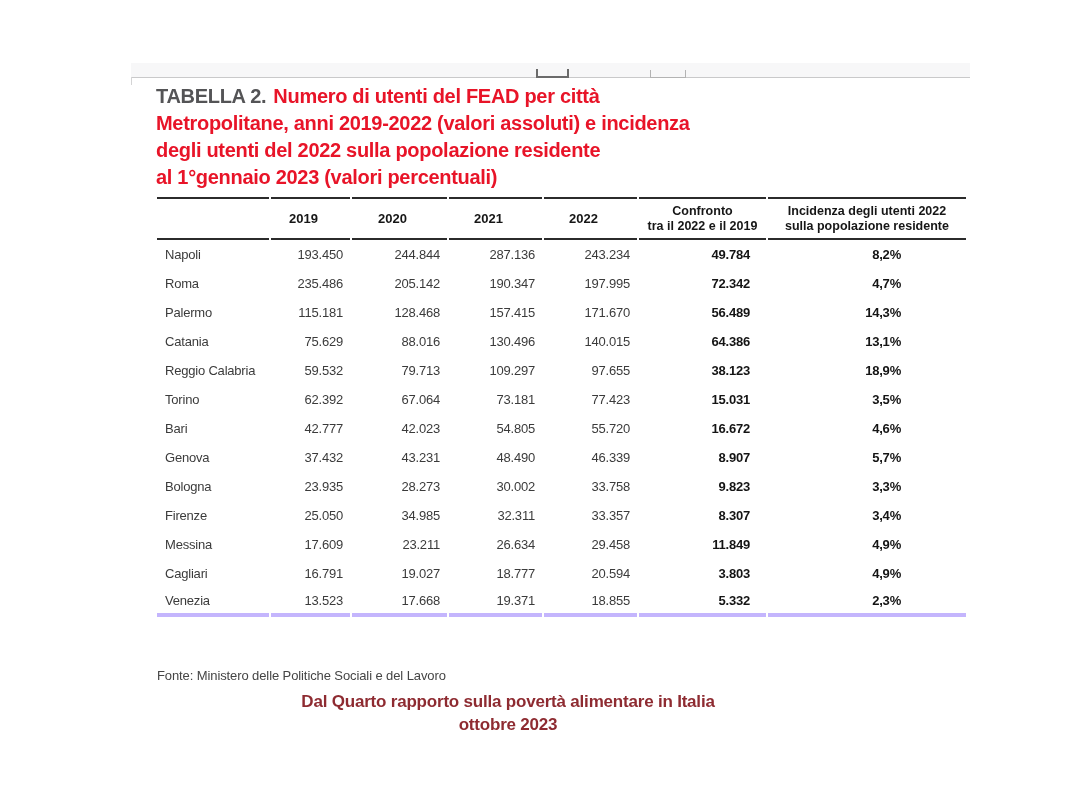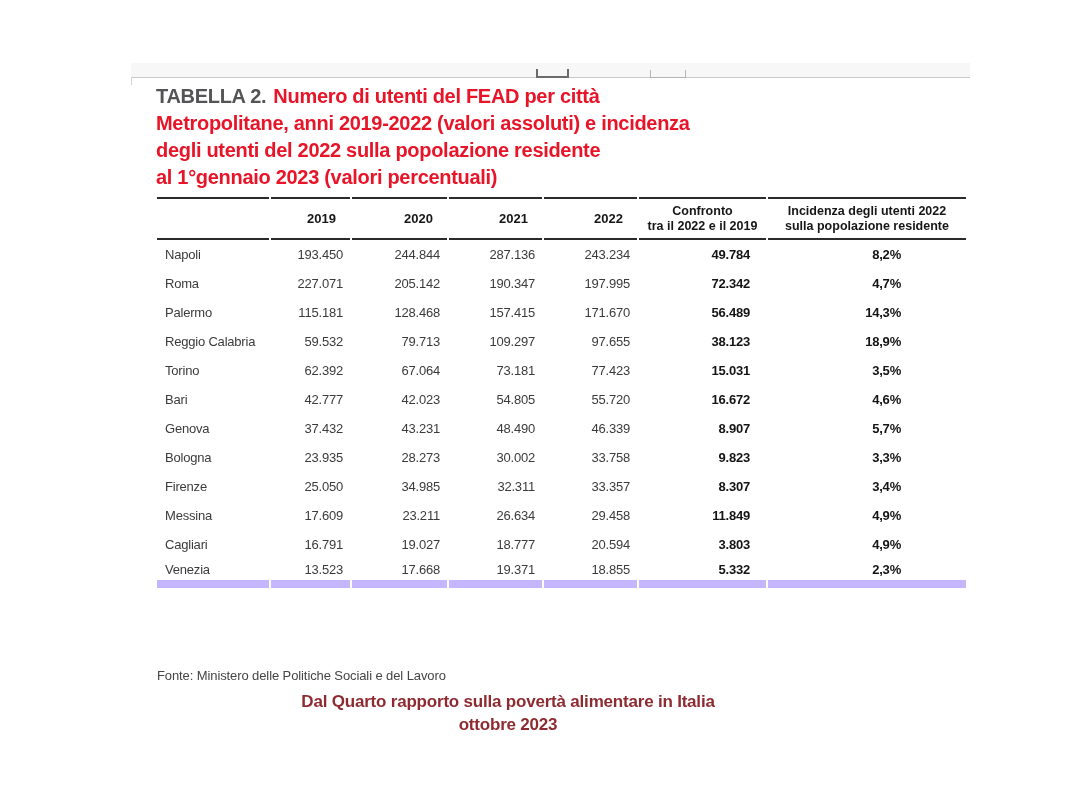--- a/index.html
+++ b/index.html
@@ -20,27 +20,27 @@
   .title { position: absolute; left: 25px; top: 20px; font-size: 20px; font-weight: bold;
            line-height: 27px; letter-spacing: -0.3px; white-space: nowrap; }
   .title .prefix { margin-right: 7px; }
 
   table { position: absolute; left: 24px; top: 134px; width: 813px;
           border-collapse: separate; border-spacing: 2px 0; table-layout: fixed; }
   th, td { white-space: nowrap; overflow: hidden; }
   th { height: 43px; font-size: 12.5px; font-weight: bold; vertical-align: middle;
        line-height: 15px; border-top: 2px solid #2b2b2b; border-bottom: 2px solid #2b2b2b; }
   td { height: 29px; font-size: 13px; vertical-align: middle; letter-spacing: -0.2px; }
-  tbody tr:last-child td { border-bottom: 8px solid #c4b5fd; }
+  tbody tr:last-child td { border-bottom: 4px solid #c4b5fd; }
 
   .c0 { width: 112px; text-align: left; padding-left: 8px; }
   .c1 { width: 79px; }  .c2 { width: 95px; }  .c3 { width: 93px; }
   .c4 { width: 93px; }  .c5 { width: 127px; } .c6 { width: 198px; }
   td.c1, td.c2, td.c3, td.c4 { text-align: right; padding-right: 7px; }
-  th.c1, th.c2, th.c3, th.c4 { text-align: right; padding-right: 14px; font-size: 13px; }
+  th.c1, th.c2, th.c3, th.c4 { text-align: center; padding-right: 14px; font-size: 13px; }
   td.c5 { text-align: right; padding-right: 16px; font-weight: bold; }
   td.c6 { text-align: right; padding-right: 65px; font-weight: bold; }
   th.c5, th.c6 { text-align: center; }
 
   .fonte { position: absolute; left: 26px; top: 605px; font-size: 13px; letter-spacing: -0.1px; }
 
   .caption { position: absolute; left: 0; top: 627px; width: 754px; text-align: center;
              font-size: 17px; font-weight: bold; line-height: 23px; letter-spacing: -0.2px; }
 </style>
 </head>
@@ -78,37 +78,46 @@
           <td class="c0" style="color: rgb(59, 59, 59);">Napoli</td>
           <td class="c1" style="color: rgb(59, 59, 59);">193.450</td>
           <td class="c2" style="color: rgb(59, 59, 59);">244.844</td>
           <td class="c3" style="color: rgb(59, 59, 59);">287.136</td>
           <td class="c4" style="color: rgb(59, 59, 59);">243.234</td>
           <td class="c5" style="color: rgb(20, 20, 20);">49.784</td>
           <td class="c6" style="color: rgb(20, 20, 20);">8,2%</td>
         </tr>
         <tr>
           <td class="c0" style="color: rgb(59, 59, 59);">Roma</td>
-          <td class="c1" style="color: rgb(59, 59, 59);">227.071</td>
+          <td class="c1" style="color: rgb(59, 59, 59);">235.486</td>
           <td class="c2" style="color: rgb(59, 59, 59);">205.142</td>
           <td class="c3" style="color: rgb(59, 59, 59);">190.347</td>
           <td class="c4" style="color: rgb(59, 59, 59);">197.995</td>
           <td class="c5" style="color: rgb(20, 20, 20);">72.342</td>
           <td class="c6" style="color: rgb(20, 20, 20);">4,7%</td>
         </tr>
         <tr>
           <td class="c0" style="color: rgb(59, 59, 59);">Palermo</td>
           <td class="c1" style="color: rgb(59, 59, 59);">115.181</td>
           <td class="c2" style="color: rgb(59, 59, 59);">128.468</td>
           <td class="c3" style="color: rgb(59, 59, 59);">157.415</td>
           <td class="c4" style="color: rgb(59, 59, 59);">171.670</td>
           <td class="c5" style="color: rgb(20, 20, 20);">56.489</td>
           <td class="c6" style="color: rgb(20, 20, 20);">14,3%</td>
         </tr>
         <tr>
+          <td class="c0" style="color: rgb(59, 59, 59);">Catania</td>
+          <td class="c1" style="color: rgb(59, 59, 59);">75.629</td>
+          <td class="c2" style="color: rgb(59, 59, 59);">88.016</td>
+          <td class="c3" style="color: rgb(59, 59, 59);">130.496</td>
+          <td class="c4" style="color: rgb(59, 59, 59);">140.015</td>
+          <td class="c5" style="color: rgb(20, 20, 20);">64.386</td>
+          <td class="c6" style="color: rgb(20, 20, 20);">13,1%</td>
+        </tr>
+        <tr>
           <td class="c0" style="color: rgb(59, 59, 59);">Reggio Calabria</td>
           <td class="c1" style="color: rgb(59, 59, 59);">59.532</td>
           <td class="c2" style="color: rgb(59, 59, 59);">79.713</td>
           <td class="c3" style="color: rgb(59, 59, 59);">109.297</td>
           <td class="c4" style="color: rgb(59, 59, 59);">97.655</td>
           <td class="c5" style="color: rgb(20, 20, 20);">38.123</td>
           <td class="c6" style="color: rgb(20, 20, 20);">18,9%</td>
         </tr>
         <tr>
           <td class="c0" style="color: rgb(59, 59, 59);">Torino</td>

